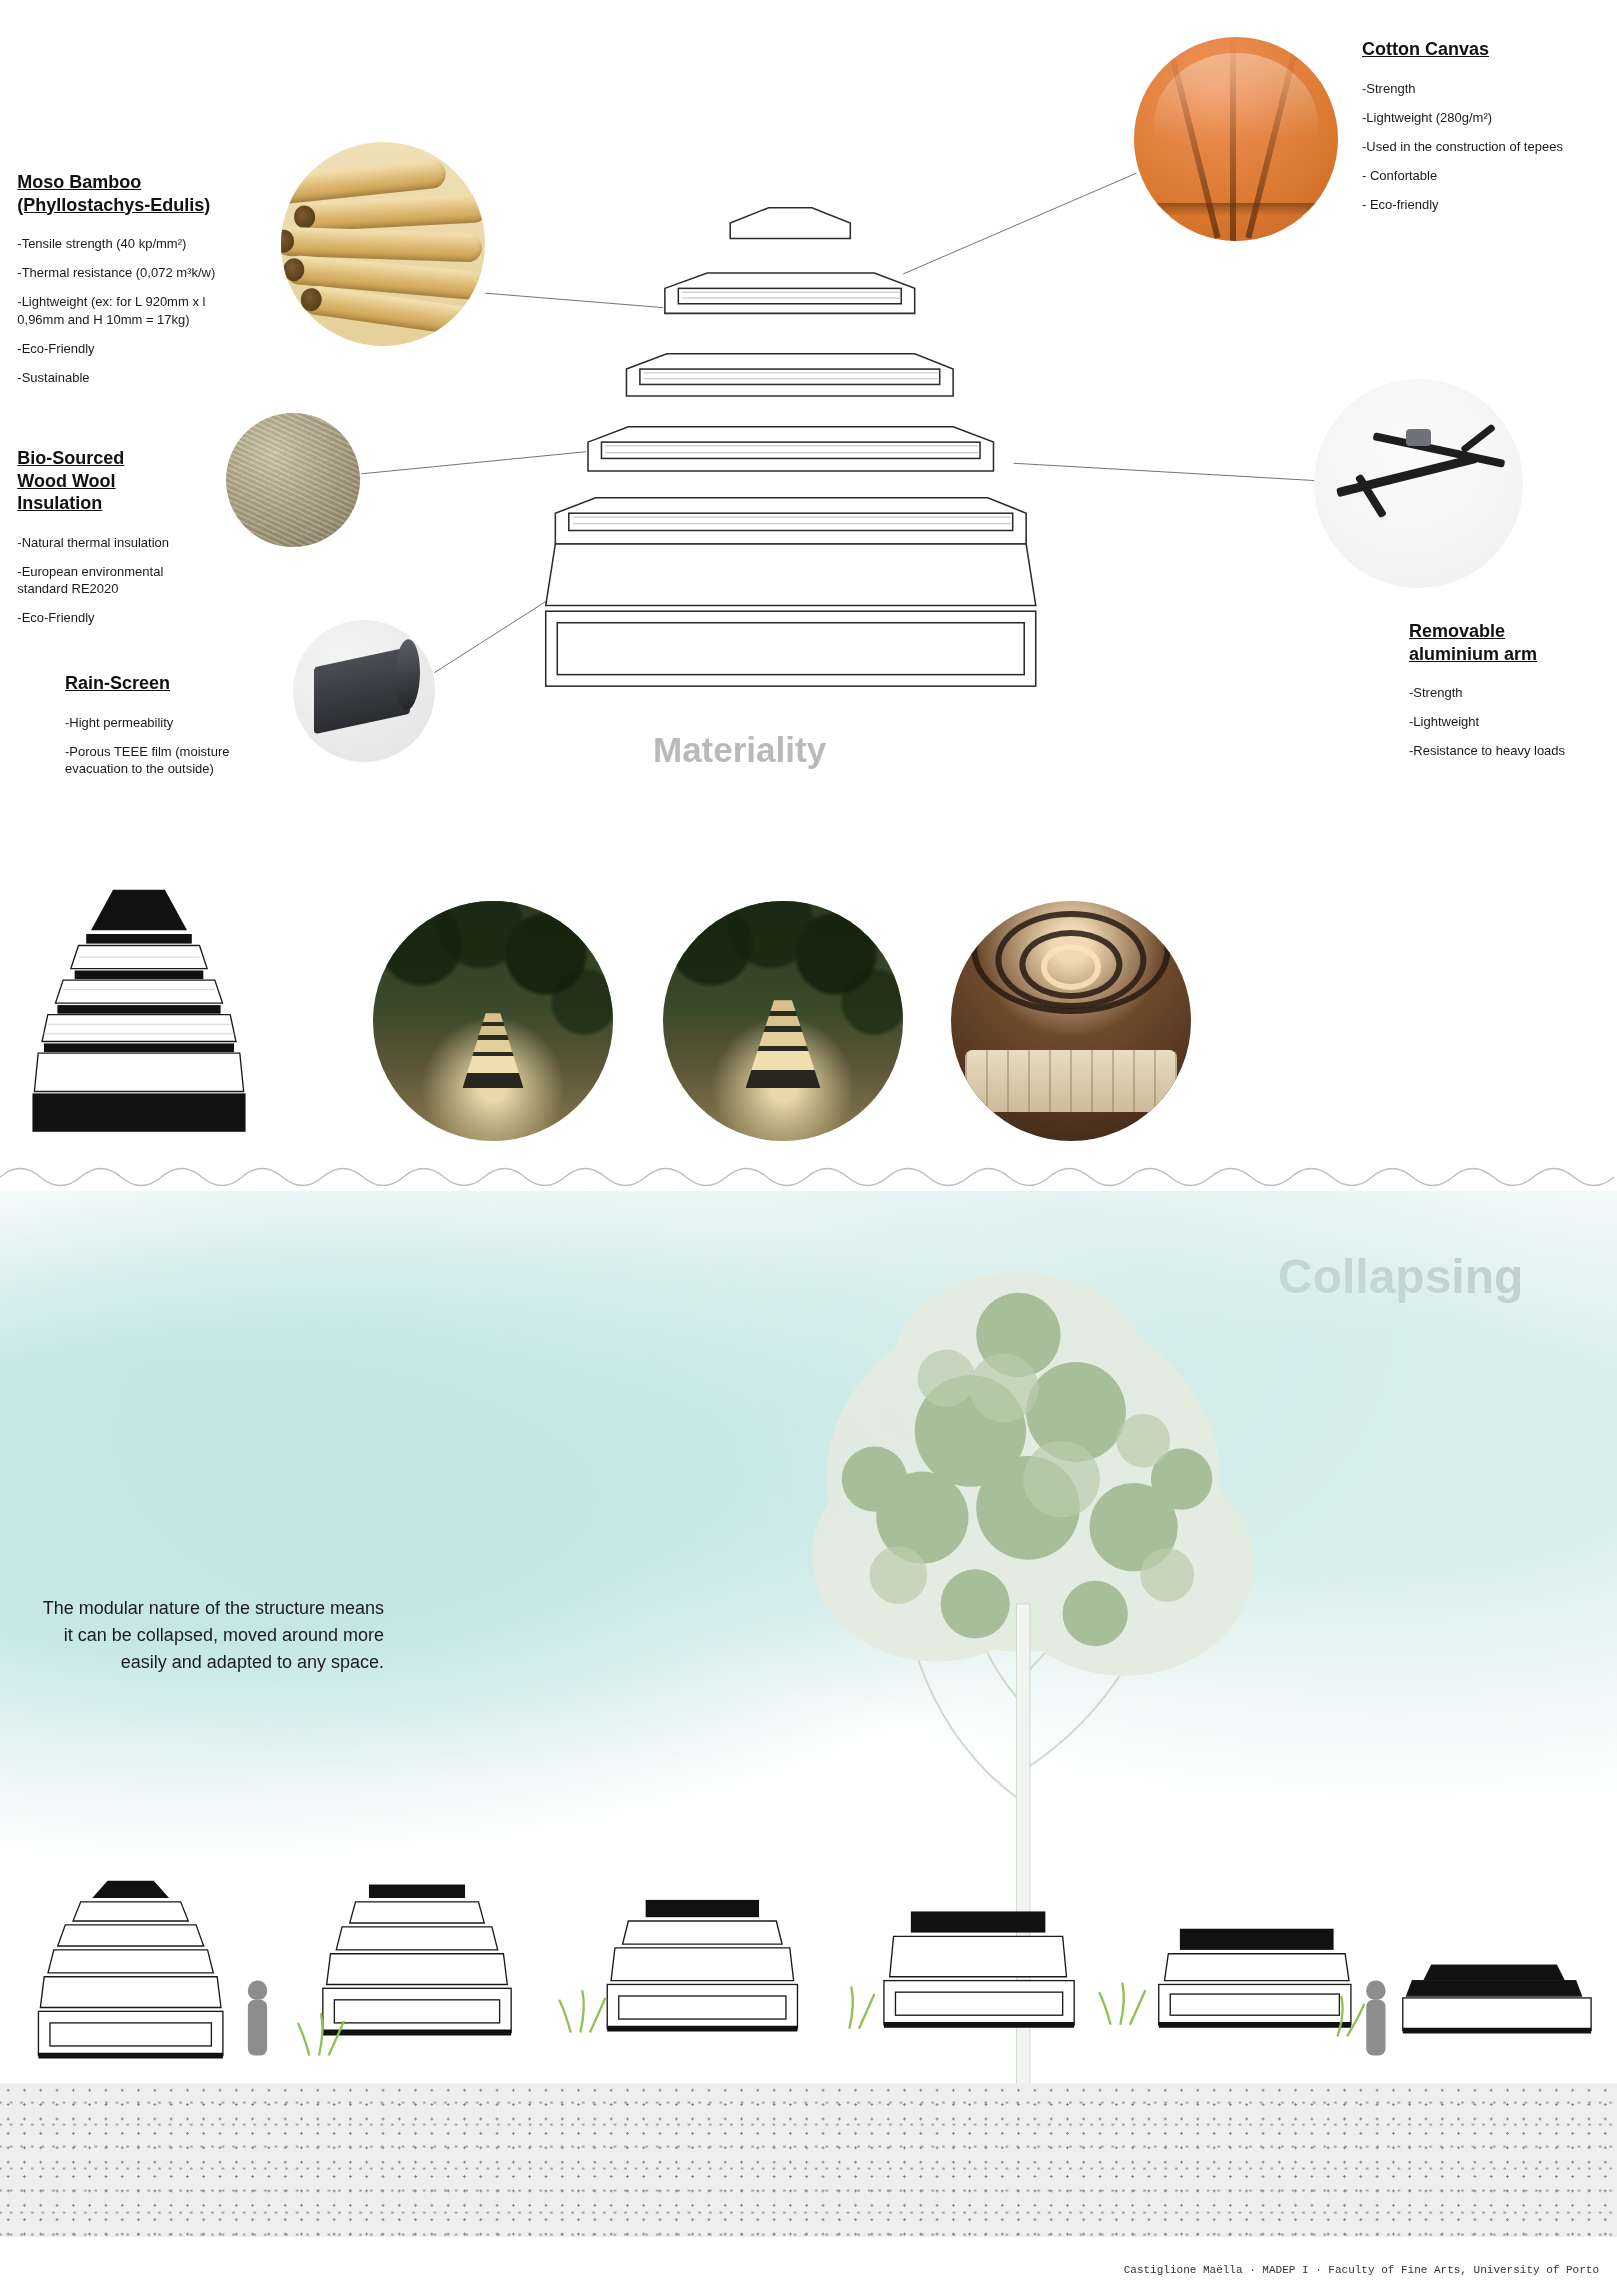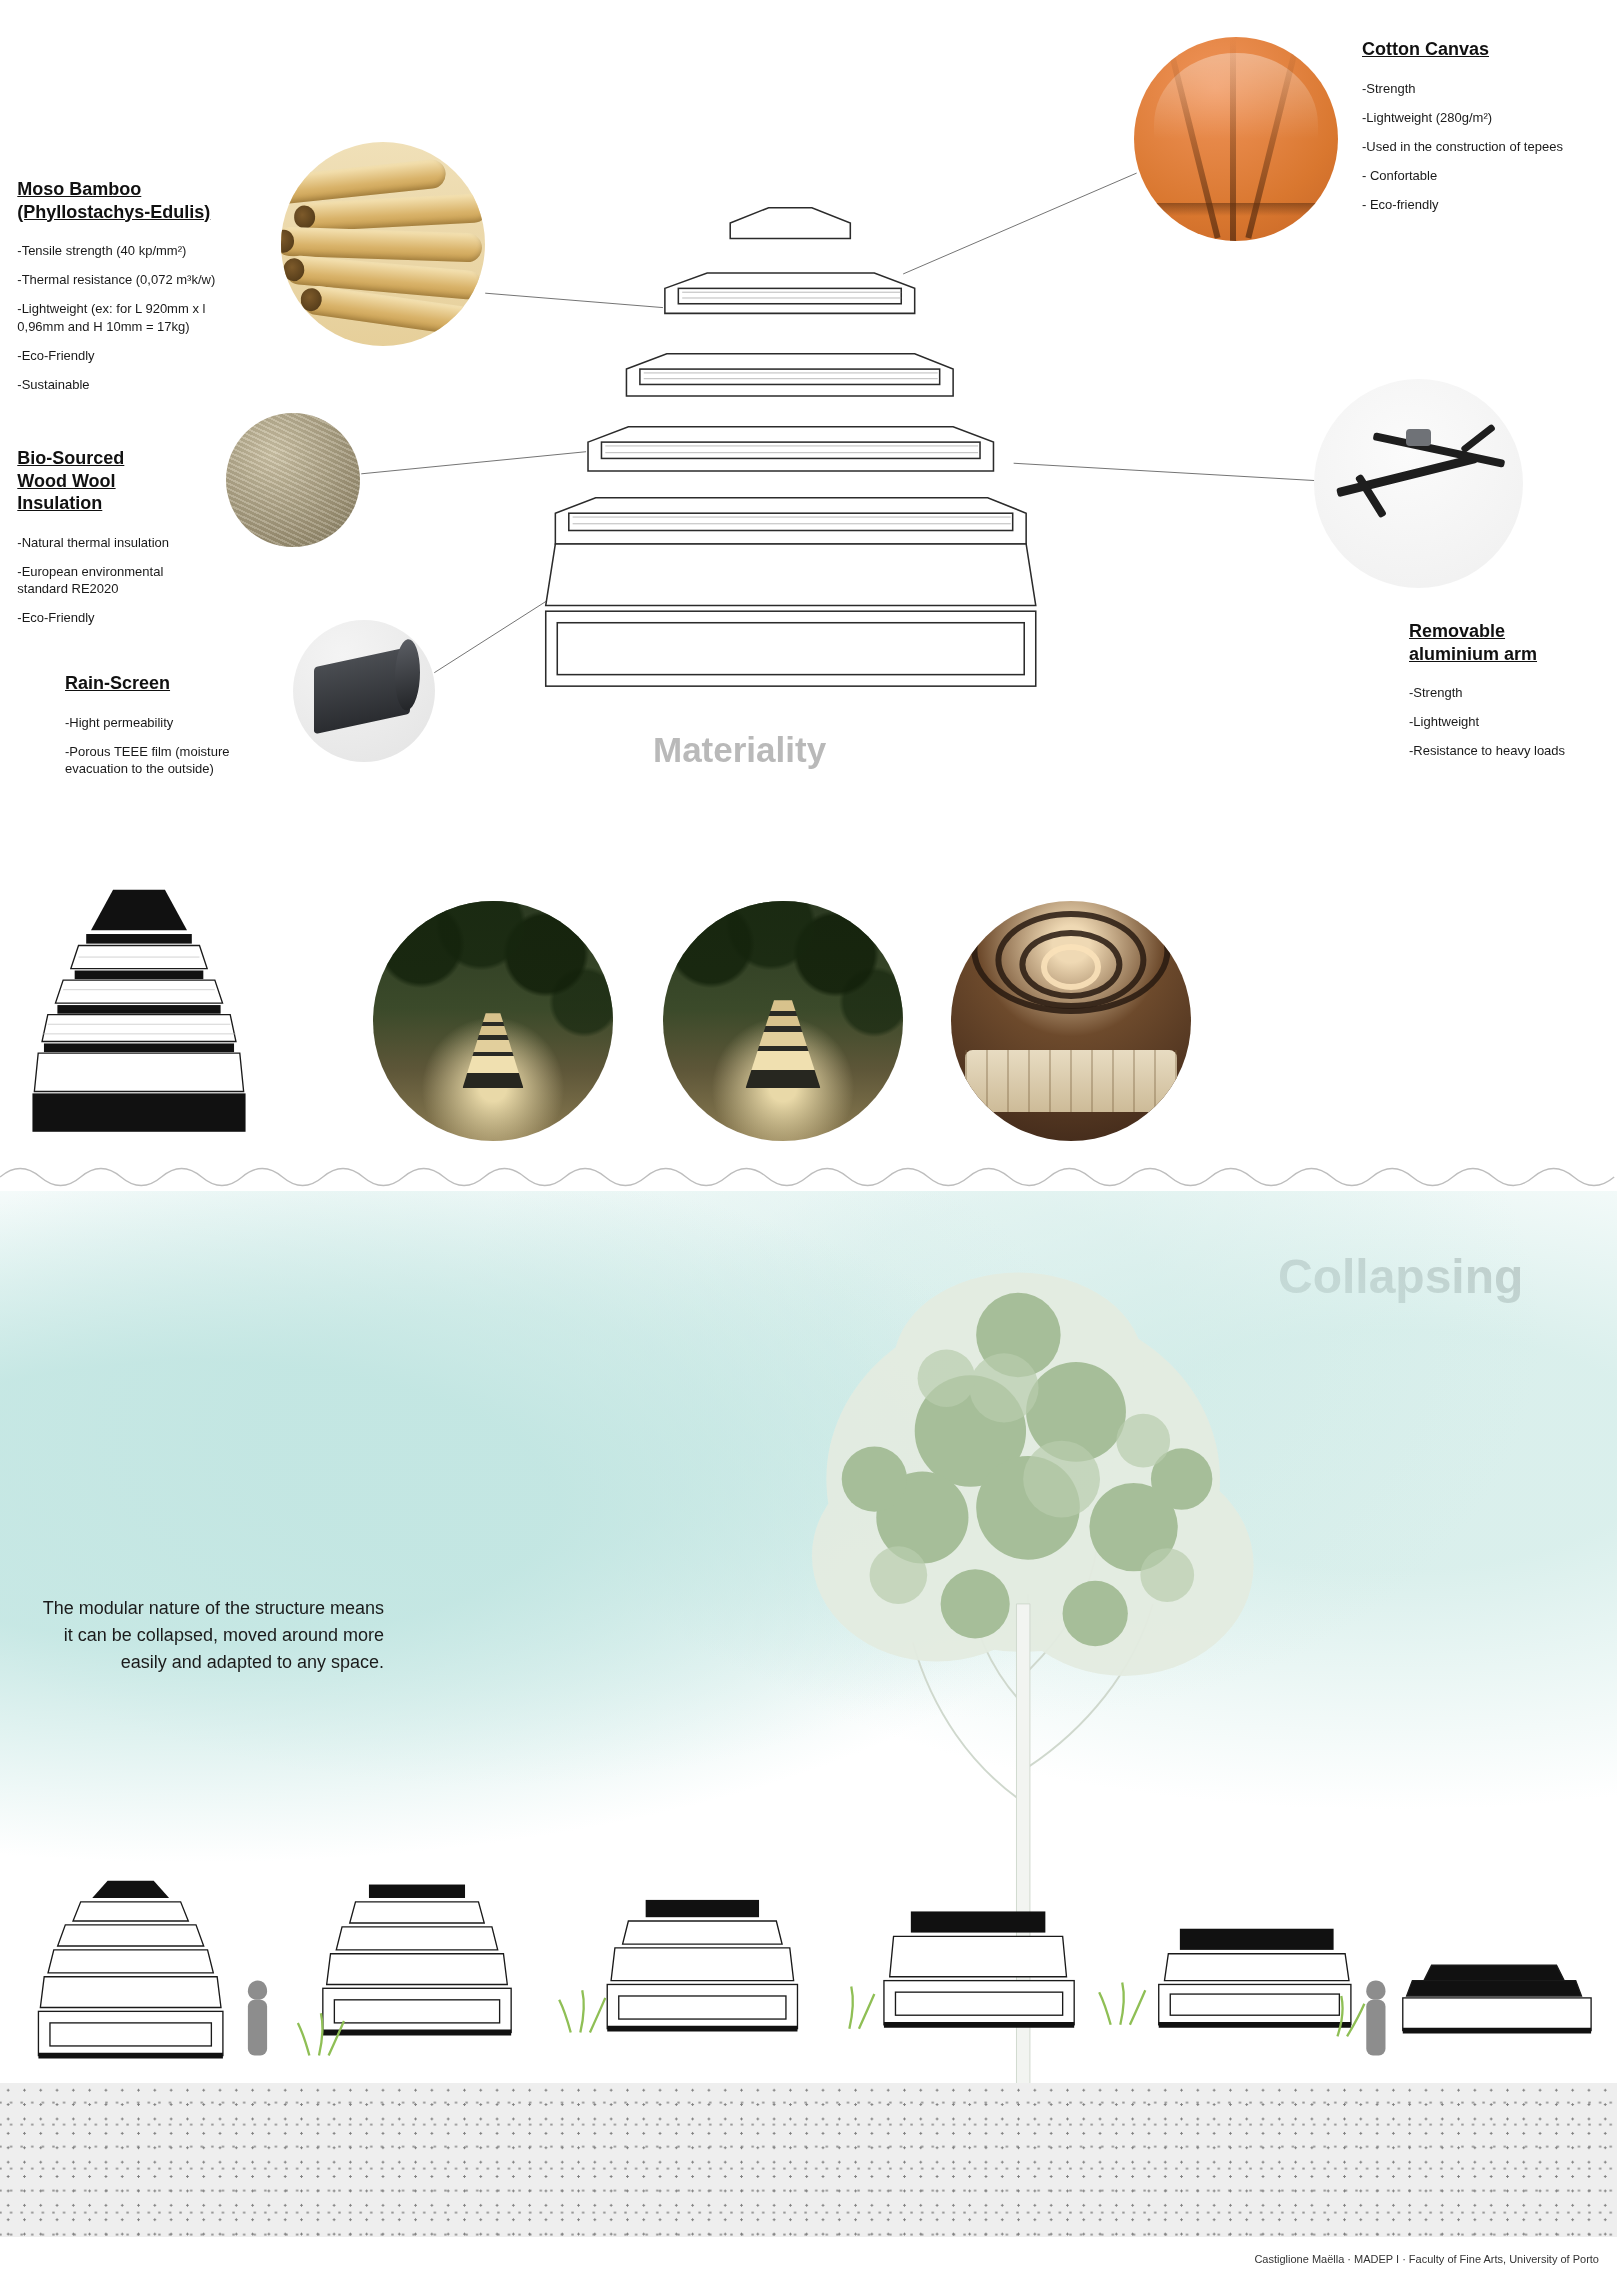--- a/index.html
+++ b/index.html
@@ -33,21 +33,21 @@
   .mat-block { position:absolute; }
   .mat-title {
     font-size:18px; font-weight:bold; text-decoration:underline;
     line-height:1.25; color:#111;
   }
   .mat-list { margin-top:19px; }
   .mat-list div {
     font-size:13px; line-height:1.35; margin-bottom:11.5px; color:#1a1a1a;
   }
 
-  #blk-bamboo { left:17.3px; top:178px; width:207px; }
+  #blk-bamboo { left:17.3px; top:171px; width:207px; }
   #blk-woodwool { left:17.3px; top:447px; width:192px; }
   #blk-rain { left:65px; top:672px; width:207px; }
   #blk-canvas { left:1362px; top:38px; width:221px; }
   #blk-arm { left:1409px; top:620px; width:221px; }
 
   
   .circle {
     position:absolute; border-radius:50%; overflow:hidden;
     background:#ddd;
   }
@@ -201,22 +201,22 @@
     background-image:
       radial-gradient(circle, #5a5a5a 1px, transparent 1.3px),
       radial-gradient(circle, #7a7a7a 1px, transparent 1.3px);
     background-size:16.3px 14.4px, 10.6px 22px;
     background-position:0 0, 5.8px 8.6px;
     opacity:.75;
   }
   #units { position:absolute; left:0; top:1873px; width:1618px; height:221px; }
 
   #credit {
-    position:absolute; right:19px; bottom:25px;
-    font-size:11px; color:#333;
+    position:absolute; right:19px; bottom:14px;
+    font-size:11px; color:#333;font-family:Liberation Mono, monospace;
   }
 </style>
 </head>
 <body>
 
 <div class="sheet">
 
 
   <div class="watermark" id="wm-materiality">Materiality</div>
   <div class="watermark" id="wm-collapsing">Collapsing</div>

